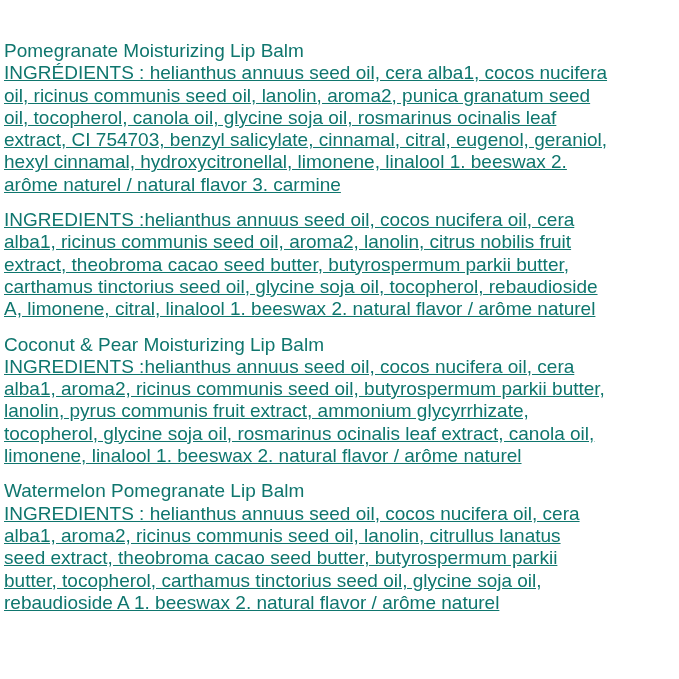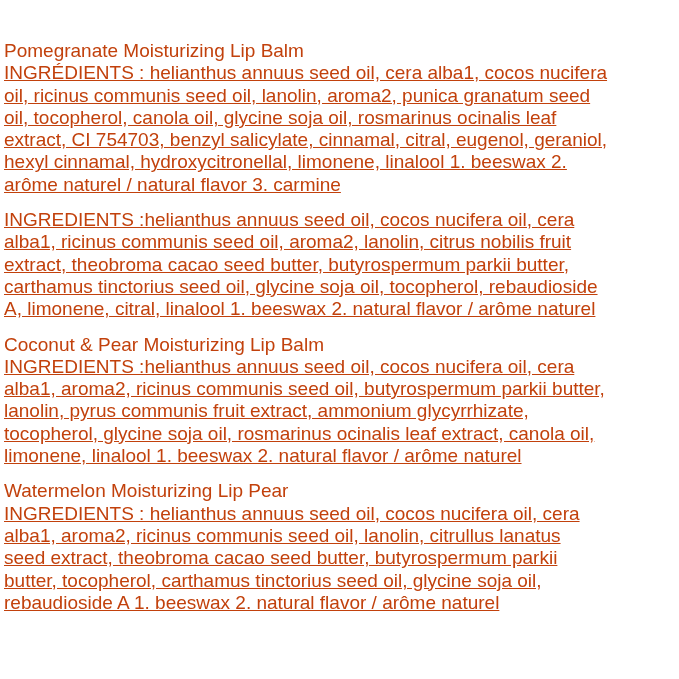--- a/index.html
+++ b/index.html
@@ -14,21 +14,21 @@
   }
   .sheet {
     box-sizing: border-box;
     width: 679px;
     height: 679px;
     padding: 40px 2px 0 4px;
     font-family: "Liberation Sans", "DejaVu Sans", sans-serif;
     font-size: 19px;
     line-height: 22.3px;
     font-weight: 400;
-    color: #c2410c;
+    color: #0f766e;
     letter-spacing: 0;
   }
   .product-section {
     margin: 0 0 13px 0;
   }
   .product-title {
     white-space: pre;
   }
   .ingredients-text {
     white-space: pre;
@@ -61,21 +61,21 @@
   <div class="product-section">
     <div class="product-title">Coconut &amp; Pear Moisturizing Lip Balm</div>
     <div class="ingredients-text">INGREDIENTS :helianthus annuus seed oil, cocos nucifera oil, cera
 alba1, aroma2, ricinus communis seed oil, butyrospermum parkii butter,
 lanolin, pyrus communis fruit extract, ammonium glycyrrhizate,
 tocopherol, glycine soja oil, rosmarinus ocinalis leaf extract, canola oil,
 limonene, linalool 1. beeswax 2. natural flavor / arôme naturel</div>
   </div>
 
   <div class="product-section">
-    <div class="product-title">Watermelon Moisturizing Lip Pear</div>
+    <div class="product-title">Watermelon Pomegranate Lip Balm</div>
     <div class="ingredients-text">INGREDIENTS : helianthus annuus seed oil, cocos nucifera oil, cera
 alba1, aroma2, ricinus communis seed oil, lanolin, citrullus lanatus
 seed extract, theobroma cacao seed butter, butyrospermum parkii
 butter, tocopherol, carthamus tinctorius seed oil, glycine soja oil,
 rebaudioside A 1. beeswax 2. natural flavor / arôme naturel</div>
   </div>
 
 </div>
 
 </body></html>

